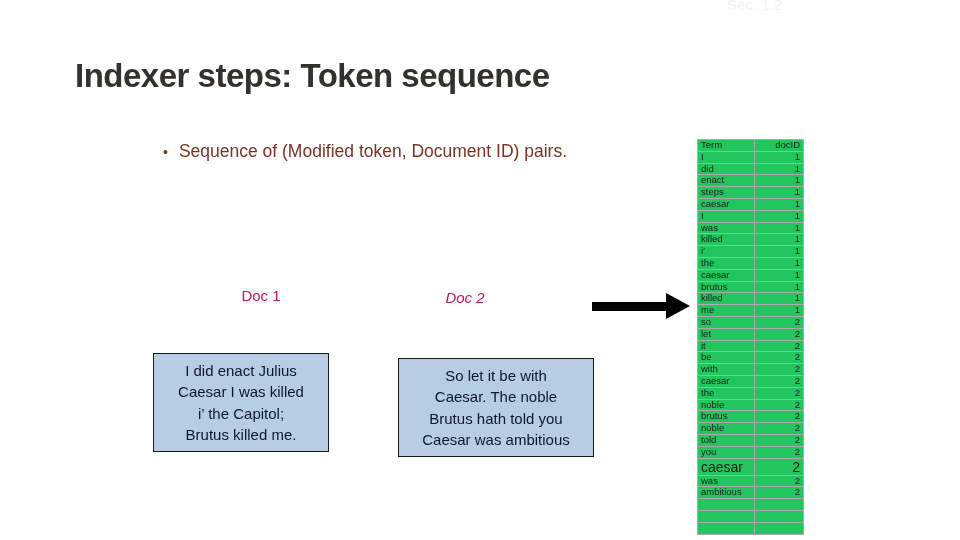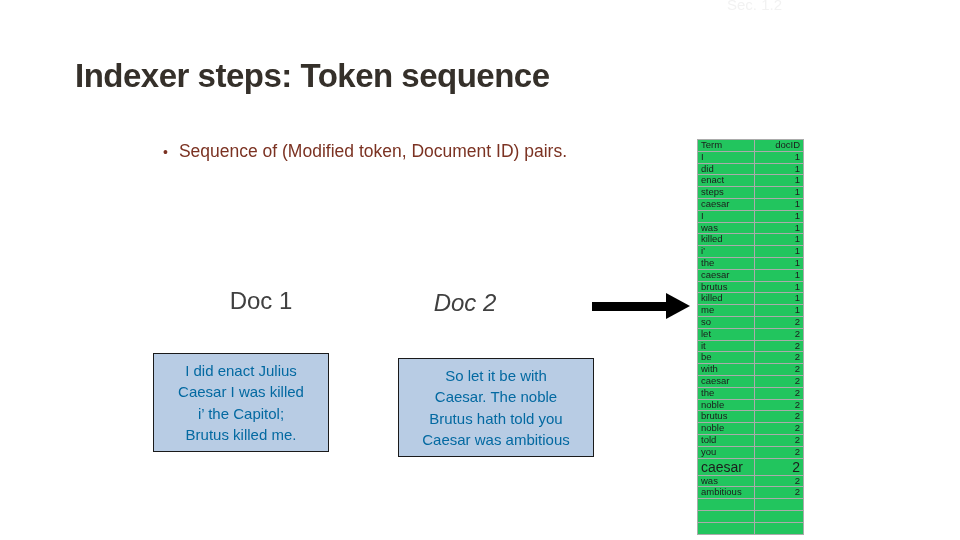--- a/index.html
+++ b/index.html
@@ -14,28 +14,28 @@
   .title{
     position:absolute;left:75px;top:57px;font-size:33px;font-weight:600;
     color:#35302a;letter-spacing:-0.5px;white-space:nowrap;
   }
   .bullet-row{
     position:absolute;left:163px;top:141px;display:flex;align-items:flex-start;
     color:#7b3222;font-size:17.5px;
   }
   .bullet-marker{font-size:14px;line-height:22px;margin-right:11px;}
   .doc-label{
-    position:absolute;width:140px;text-align:center;font-size:24px;color:#404040;
+    position:absolute;width:140px;text-align:center;font-size:15px;color:#be185d;
   }
   .doc-label.one{left:191px;top:287px;}
   .doc-label.two{left:395px;top:289px;font-style:italic;}
   .doc-box{
     position:absolute;background:#b8cce4;border:1.5px solid #1a1a1a;
     display:flex;align-items:center;justify-content:center;text-align:center;
-    font-size:15px;line-height:1.42;color:#0369a1;white-space:pre-line;
+    font-size:15px;line-height:1.42;color:#0f172a;white-space:pre-line;
   }
   .doc-box.one{left:153px;top:353px;width:174px;height:97px;}
   .doc-box.two{left:398px;top:358px;width:194px;height:97px;}
   .arrow{position:absolute;left:592px;top:293px;width:98px;height:26px;}
   .arrow .shaft{
     position:absolute;left:0;top:9px;width:76px;height:9px;background:#000;
   }
   .arrow .head{
     position:absolute;right:0;top:0;width:0;height:0;
     border-top:13px solid transparent;border-bottom:13px solid transparent;

